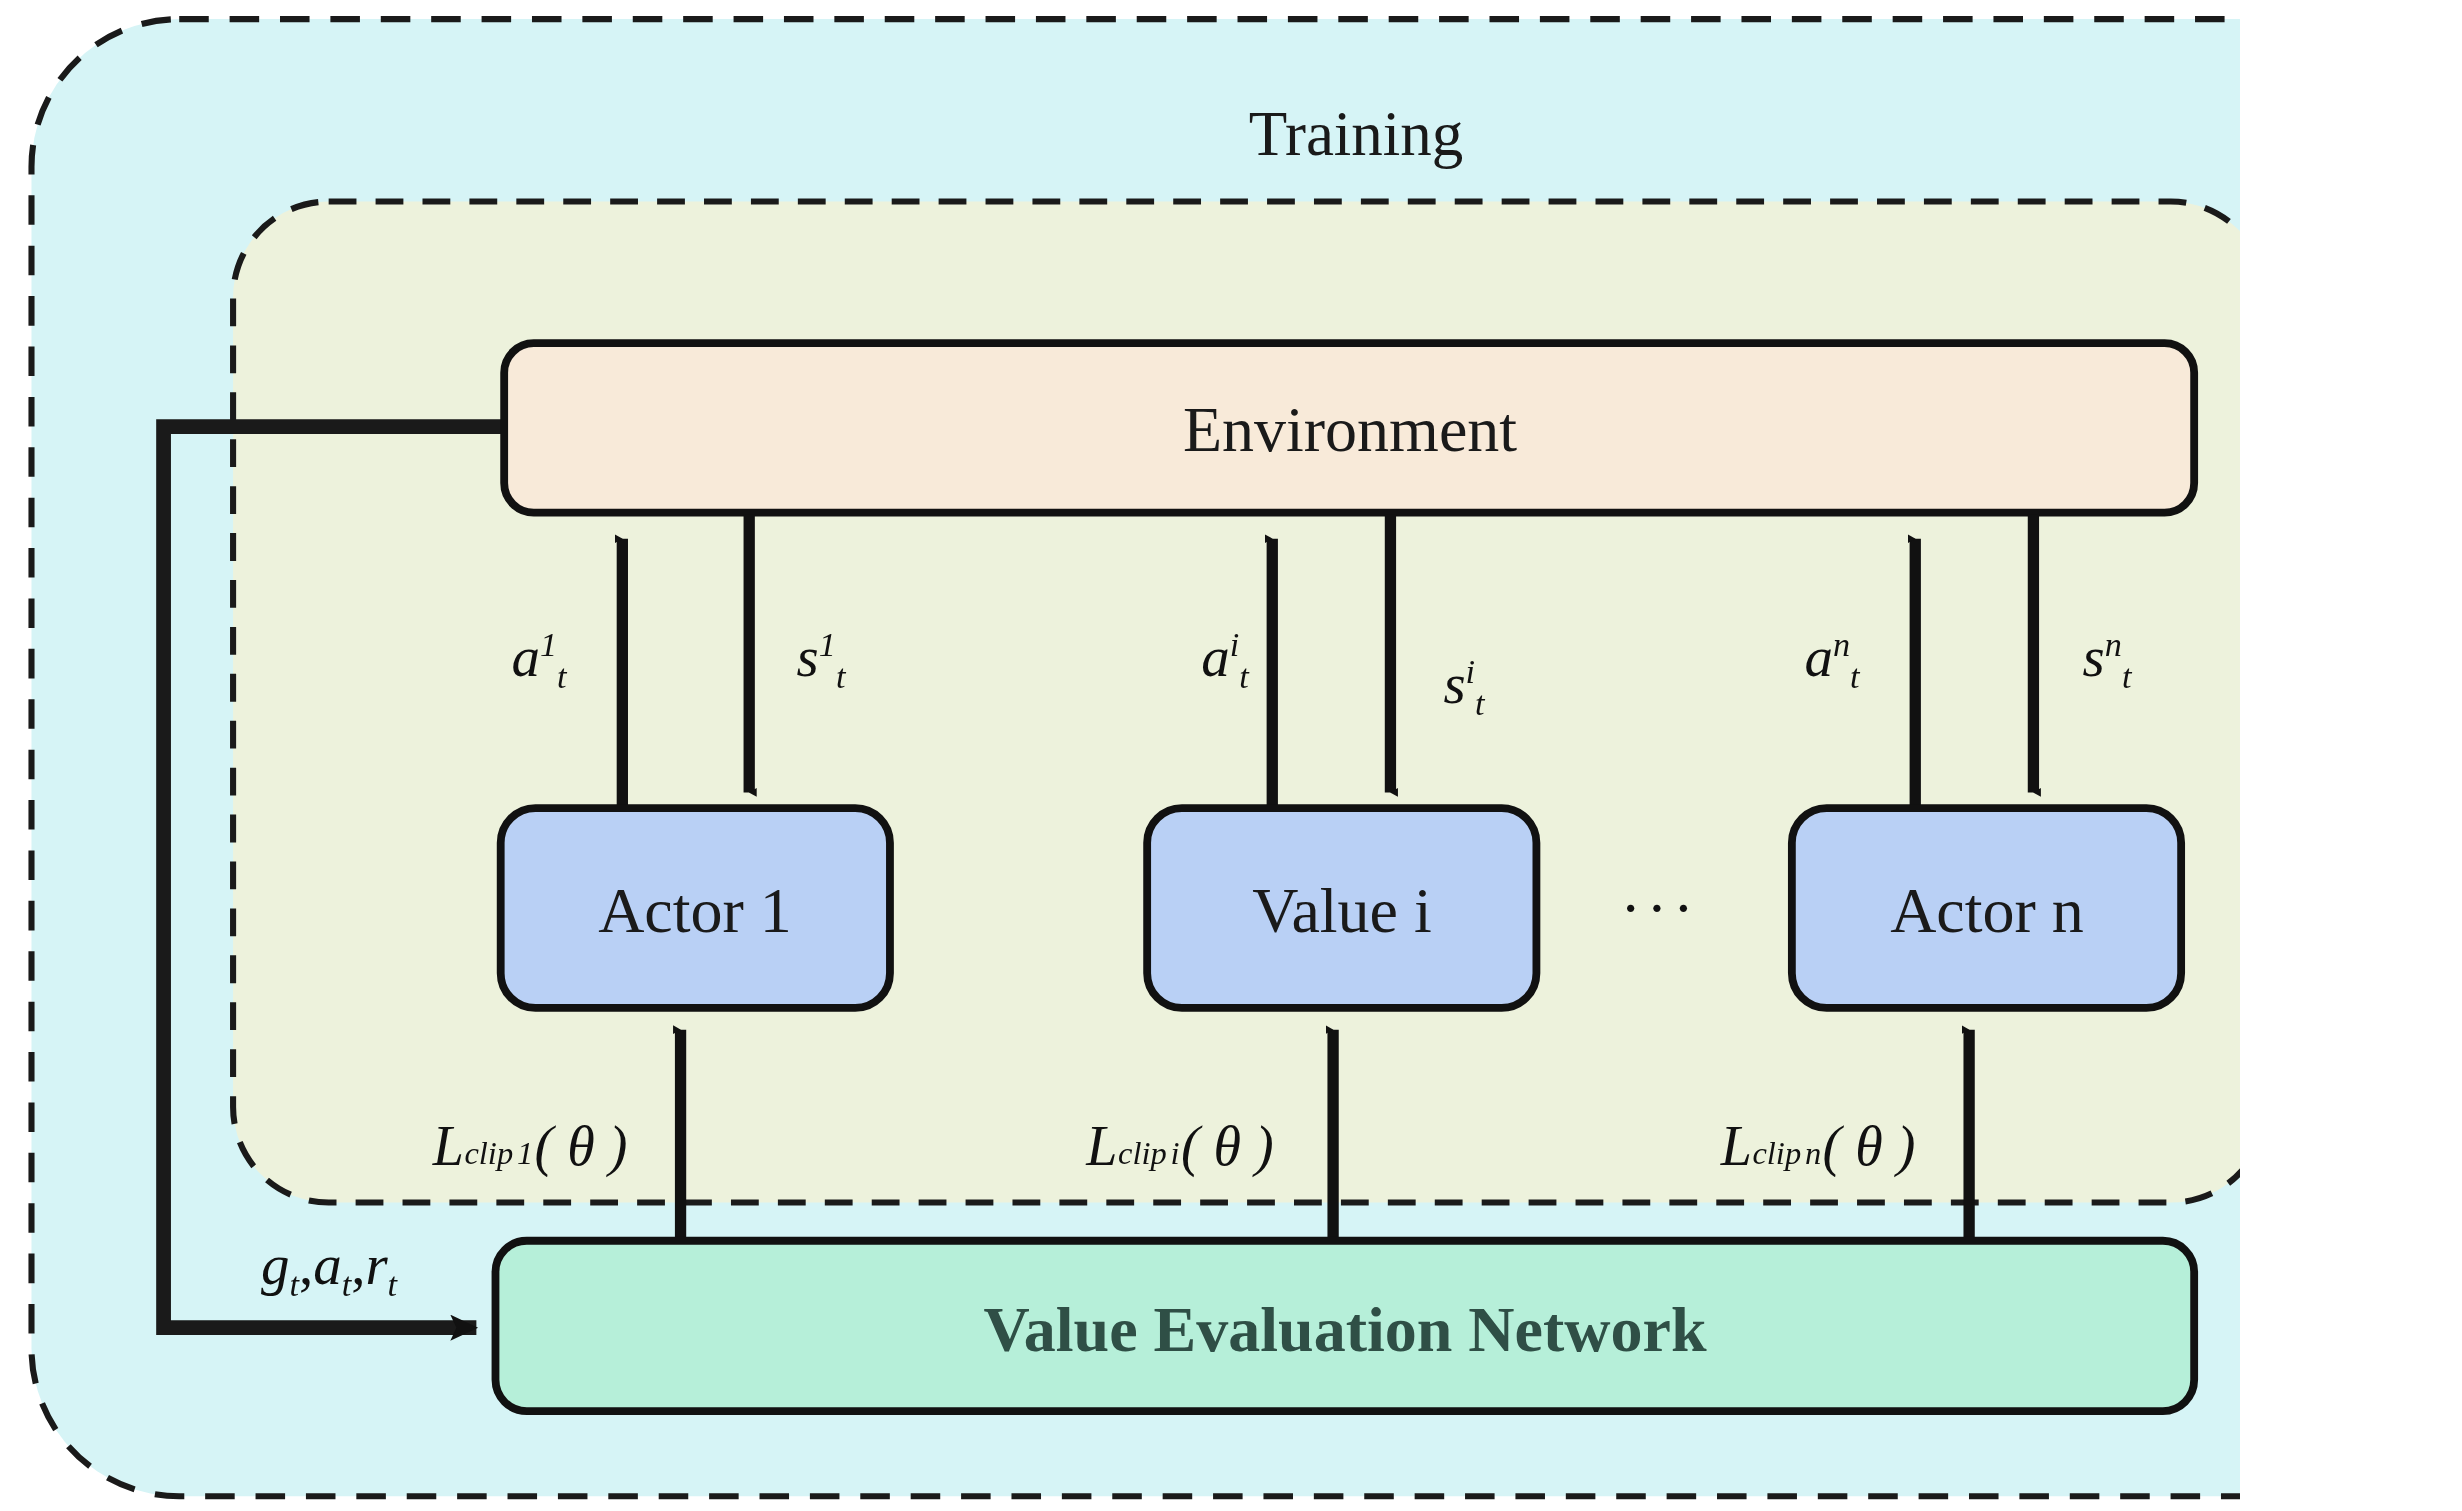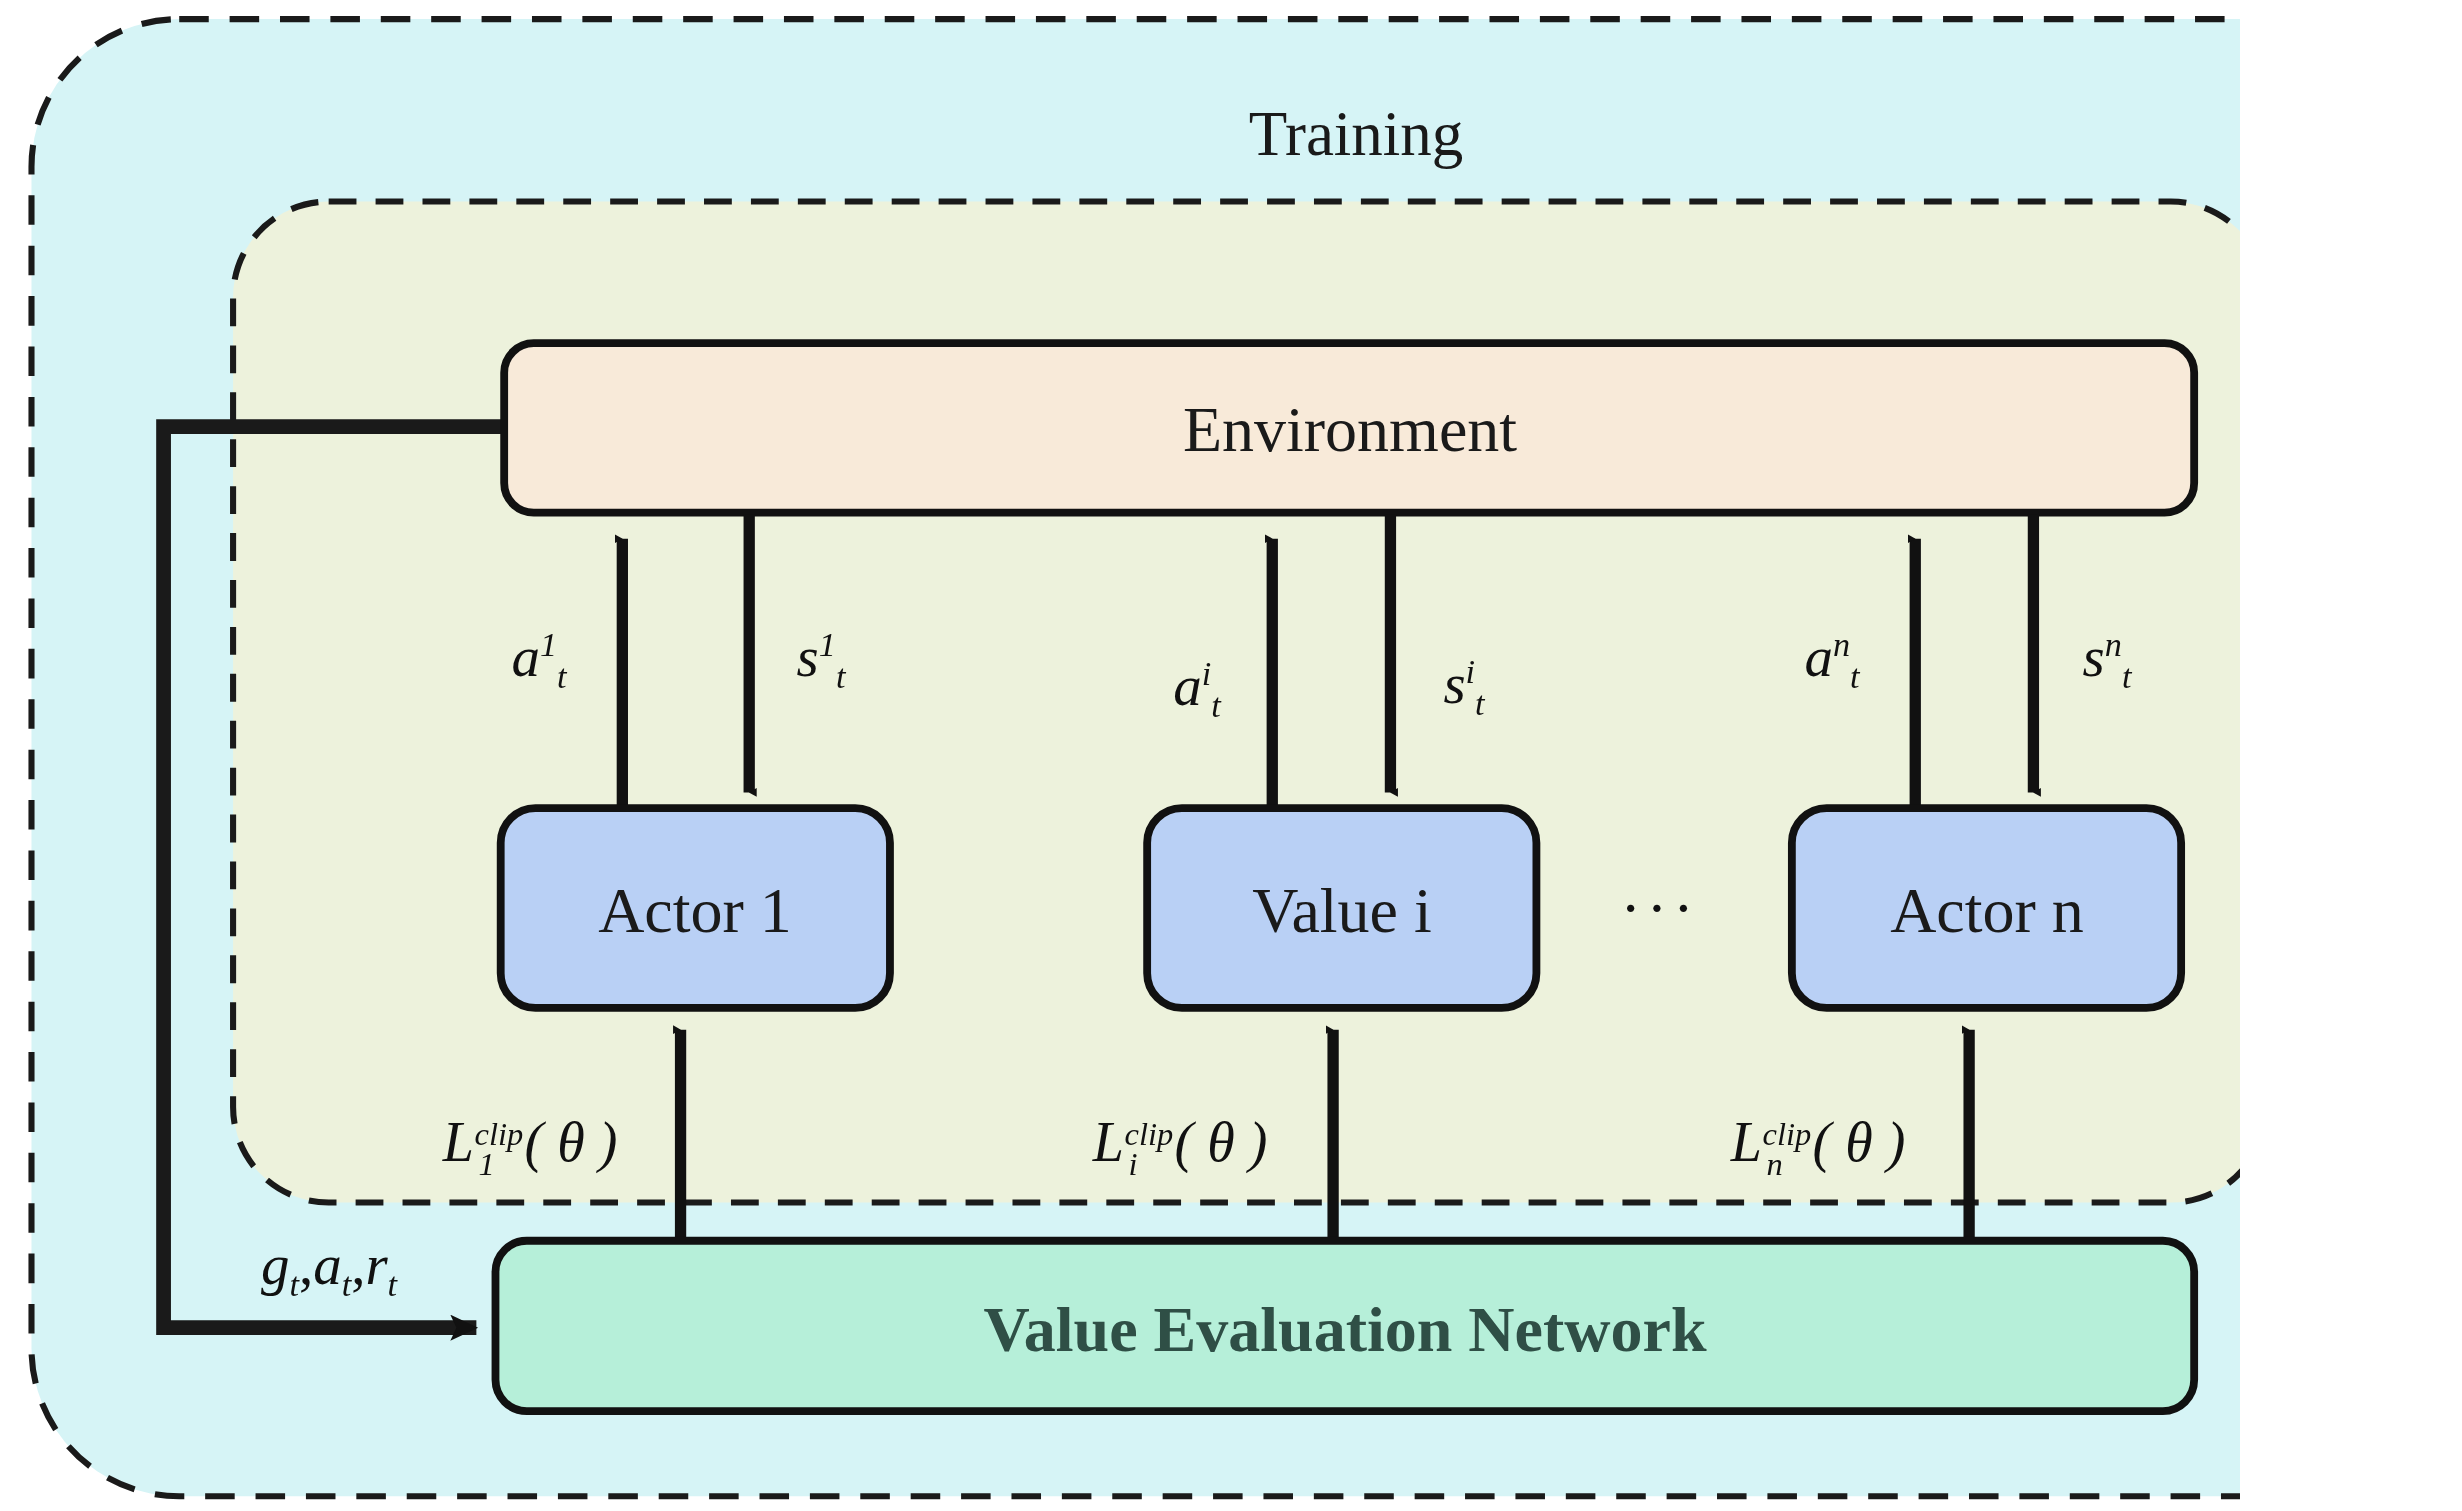--- a/index.html
+++ b/index.html
@@ -60,21 +60,20 @@
   }
   .math .rm { font-style: normal; }
   .loss {
     font-style: italic;
     font-size: 56px;
     transform: translate(-50%, -50%);
     color: #111111;
   }
   .loss .stack {
     display: inline-flex;
-    flex-direction: column;
     align-items: flex-start;
     vertical-align: middle;
     line-height: 0.92;
     font-size: 0.58em;
     position: relative;
     top: 0.06em;
     margin-left: 0.02em;
     margin-right: 0.04em;
   }
   .loss .stack .up { }
@@ -153,21 +152,21 @@
   <div class="lbl box-title" style="left:1342px; top:911px;">Value i</div>
   <div class="lbl box-title" style="left:1987px; top:911px;">Actor n</div>
 
   <div class="lbl ellipsis" style="left:1660px; top:908px;">···</div>
 
   <div class="lbl box-title green-text" style="left:1345px; top:1330px;">Value Evaluation Network</div>
 
   <div class="lbl math" style="left:539px; top:661px;">
     <span>a</span><span class="sup">1</span><span class="sub">t</span>
   </div>
-  <div class="lbl math" style="left:1197px; top:661px;margin-top:29px;">
+  <div class="lbl math" style="left:1225px; top:661px;">
     <span>a</span><span class="sup">i</span><span class="sub">t</span>
   </div>
   <div class="lbl math" style="left:1832px; top:661px;">
     <span>a</span><span class="sup">n</span><span class="sub">t</span>
   </div>
 
   <div class="lbl math" style="left:821px; top:661px;">
     <span>s</span><span class="sup">1</span><span class="sub">t</span>
   </div>
   <div class="lbl math" style="left:1464px; top:661px;margin-top:27px;">

